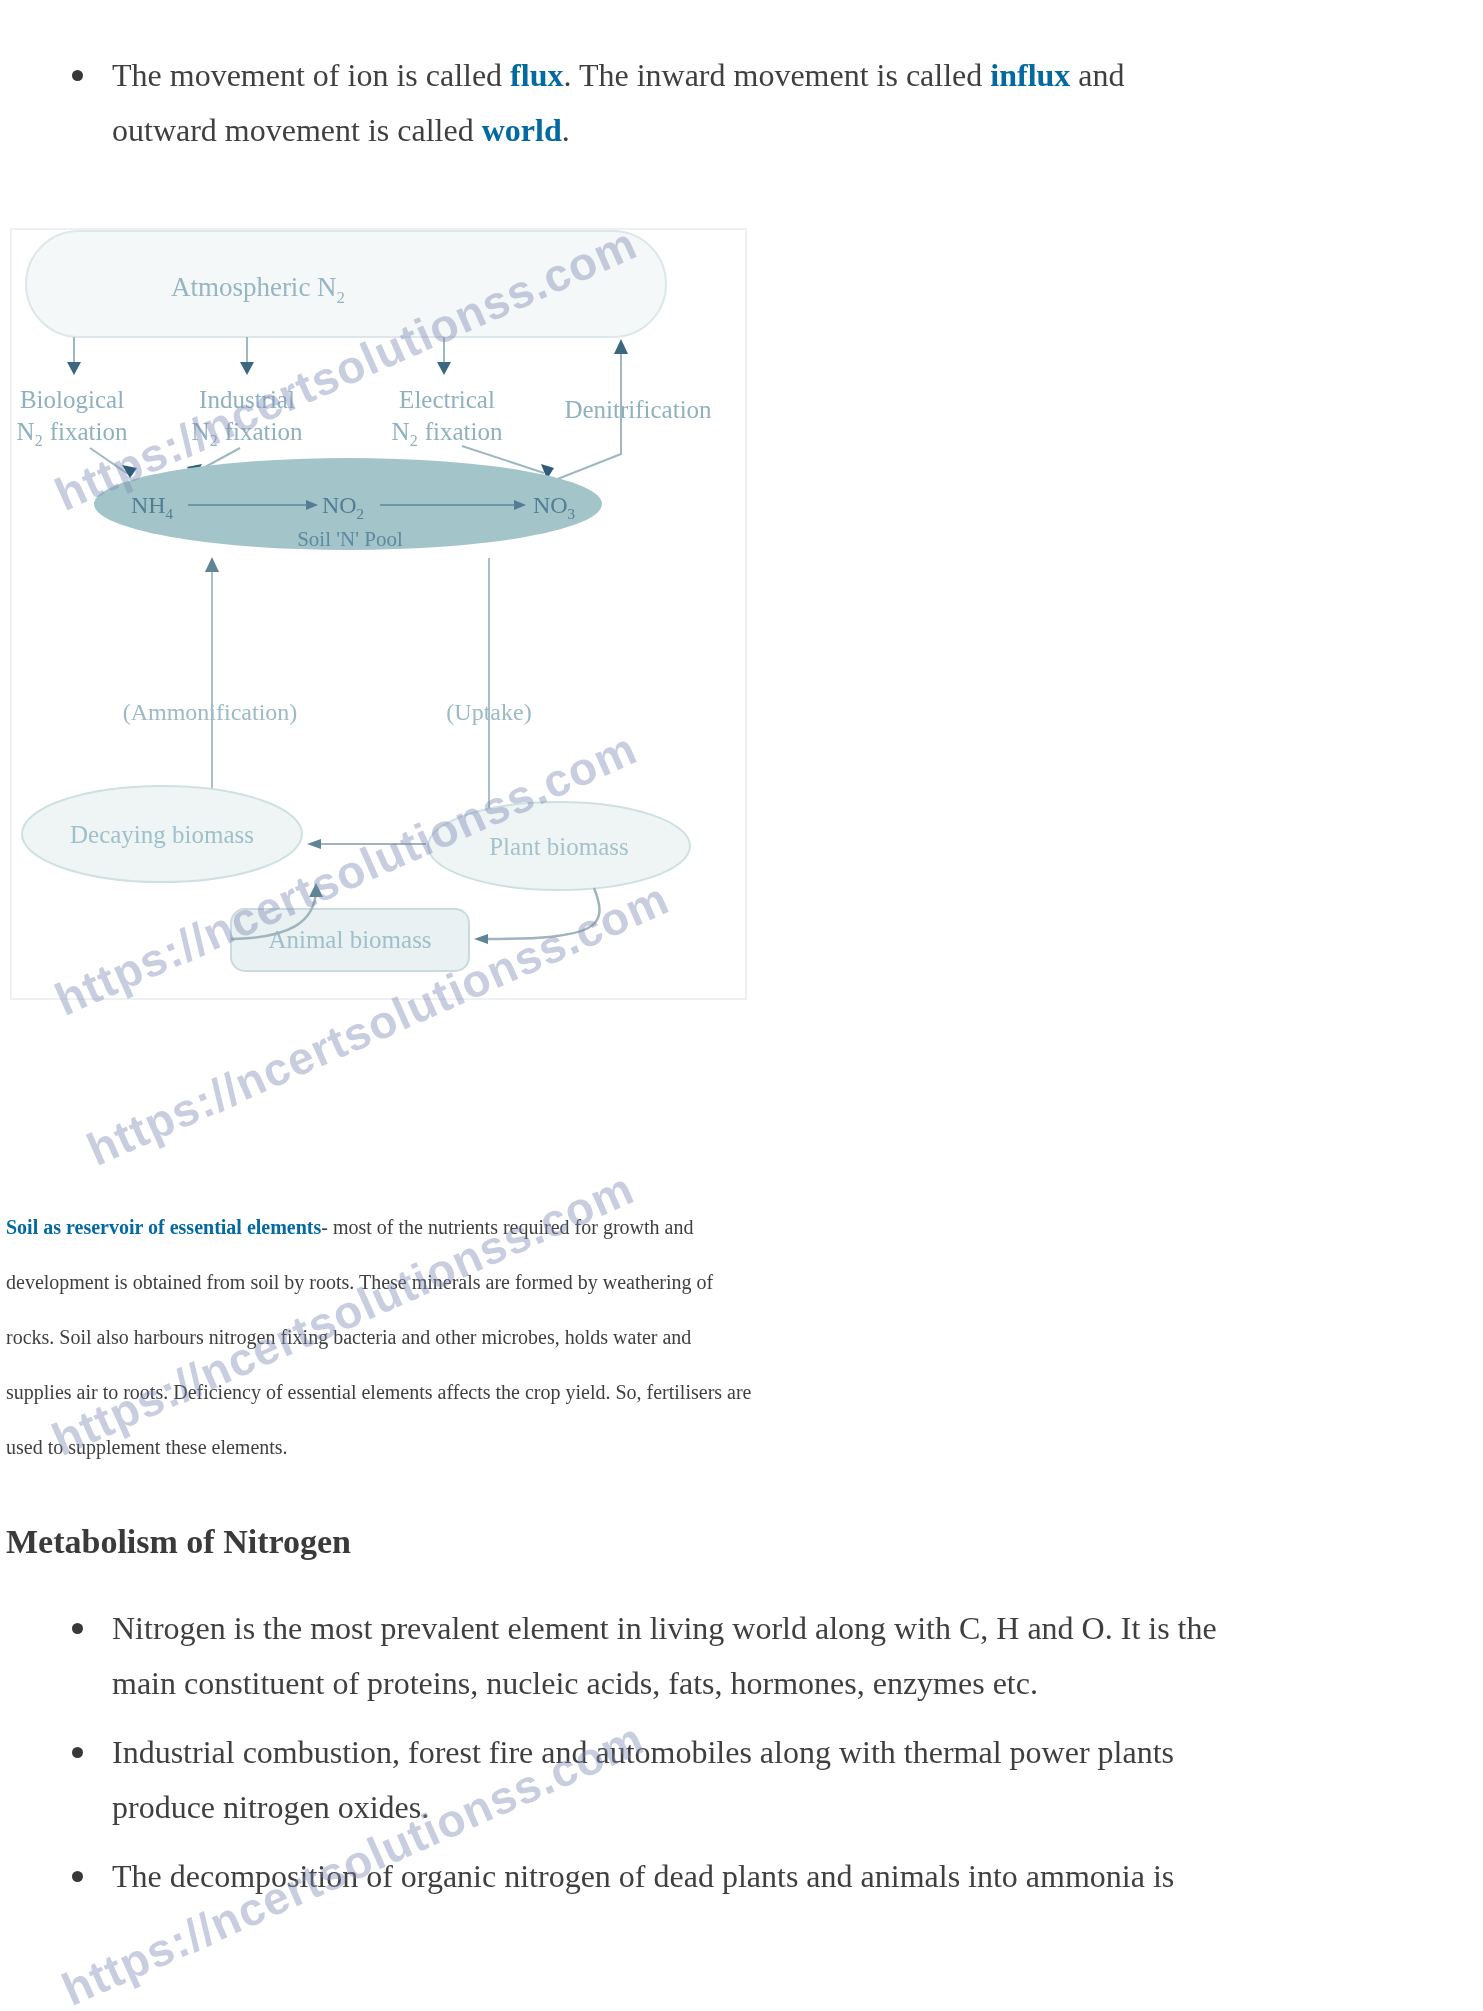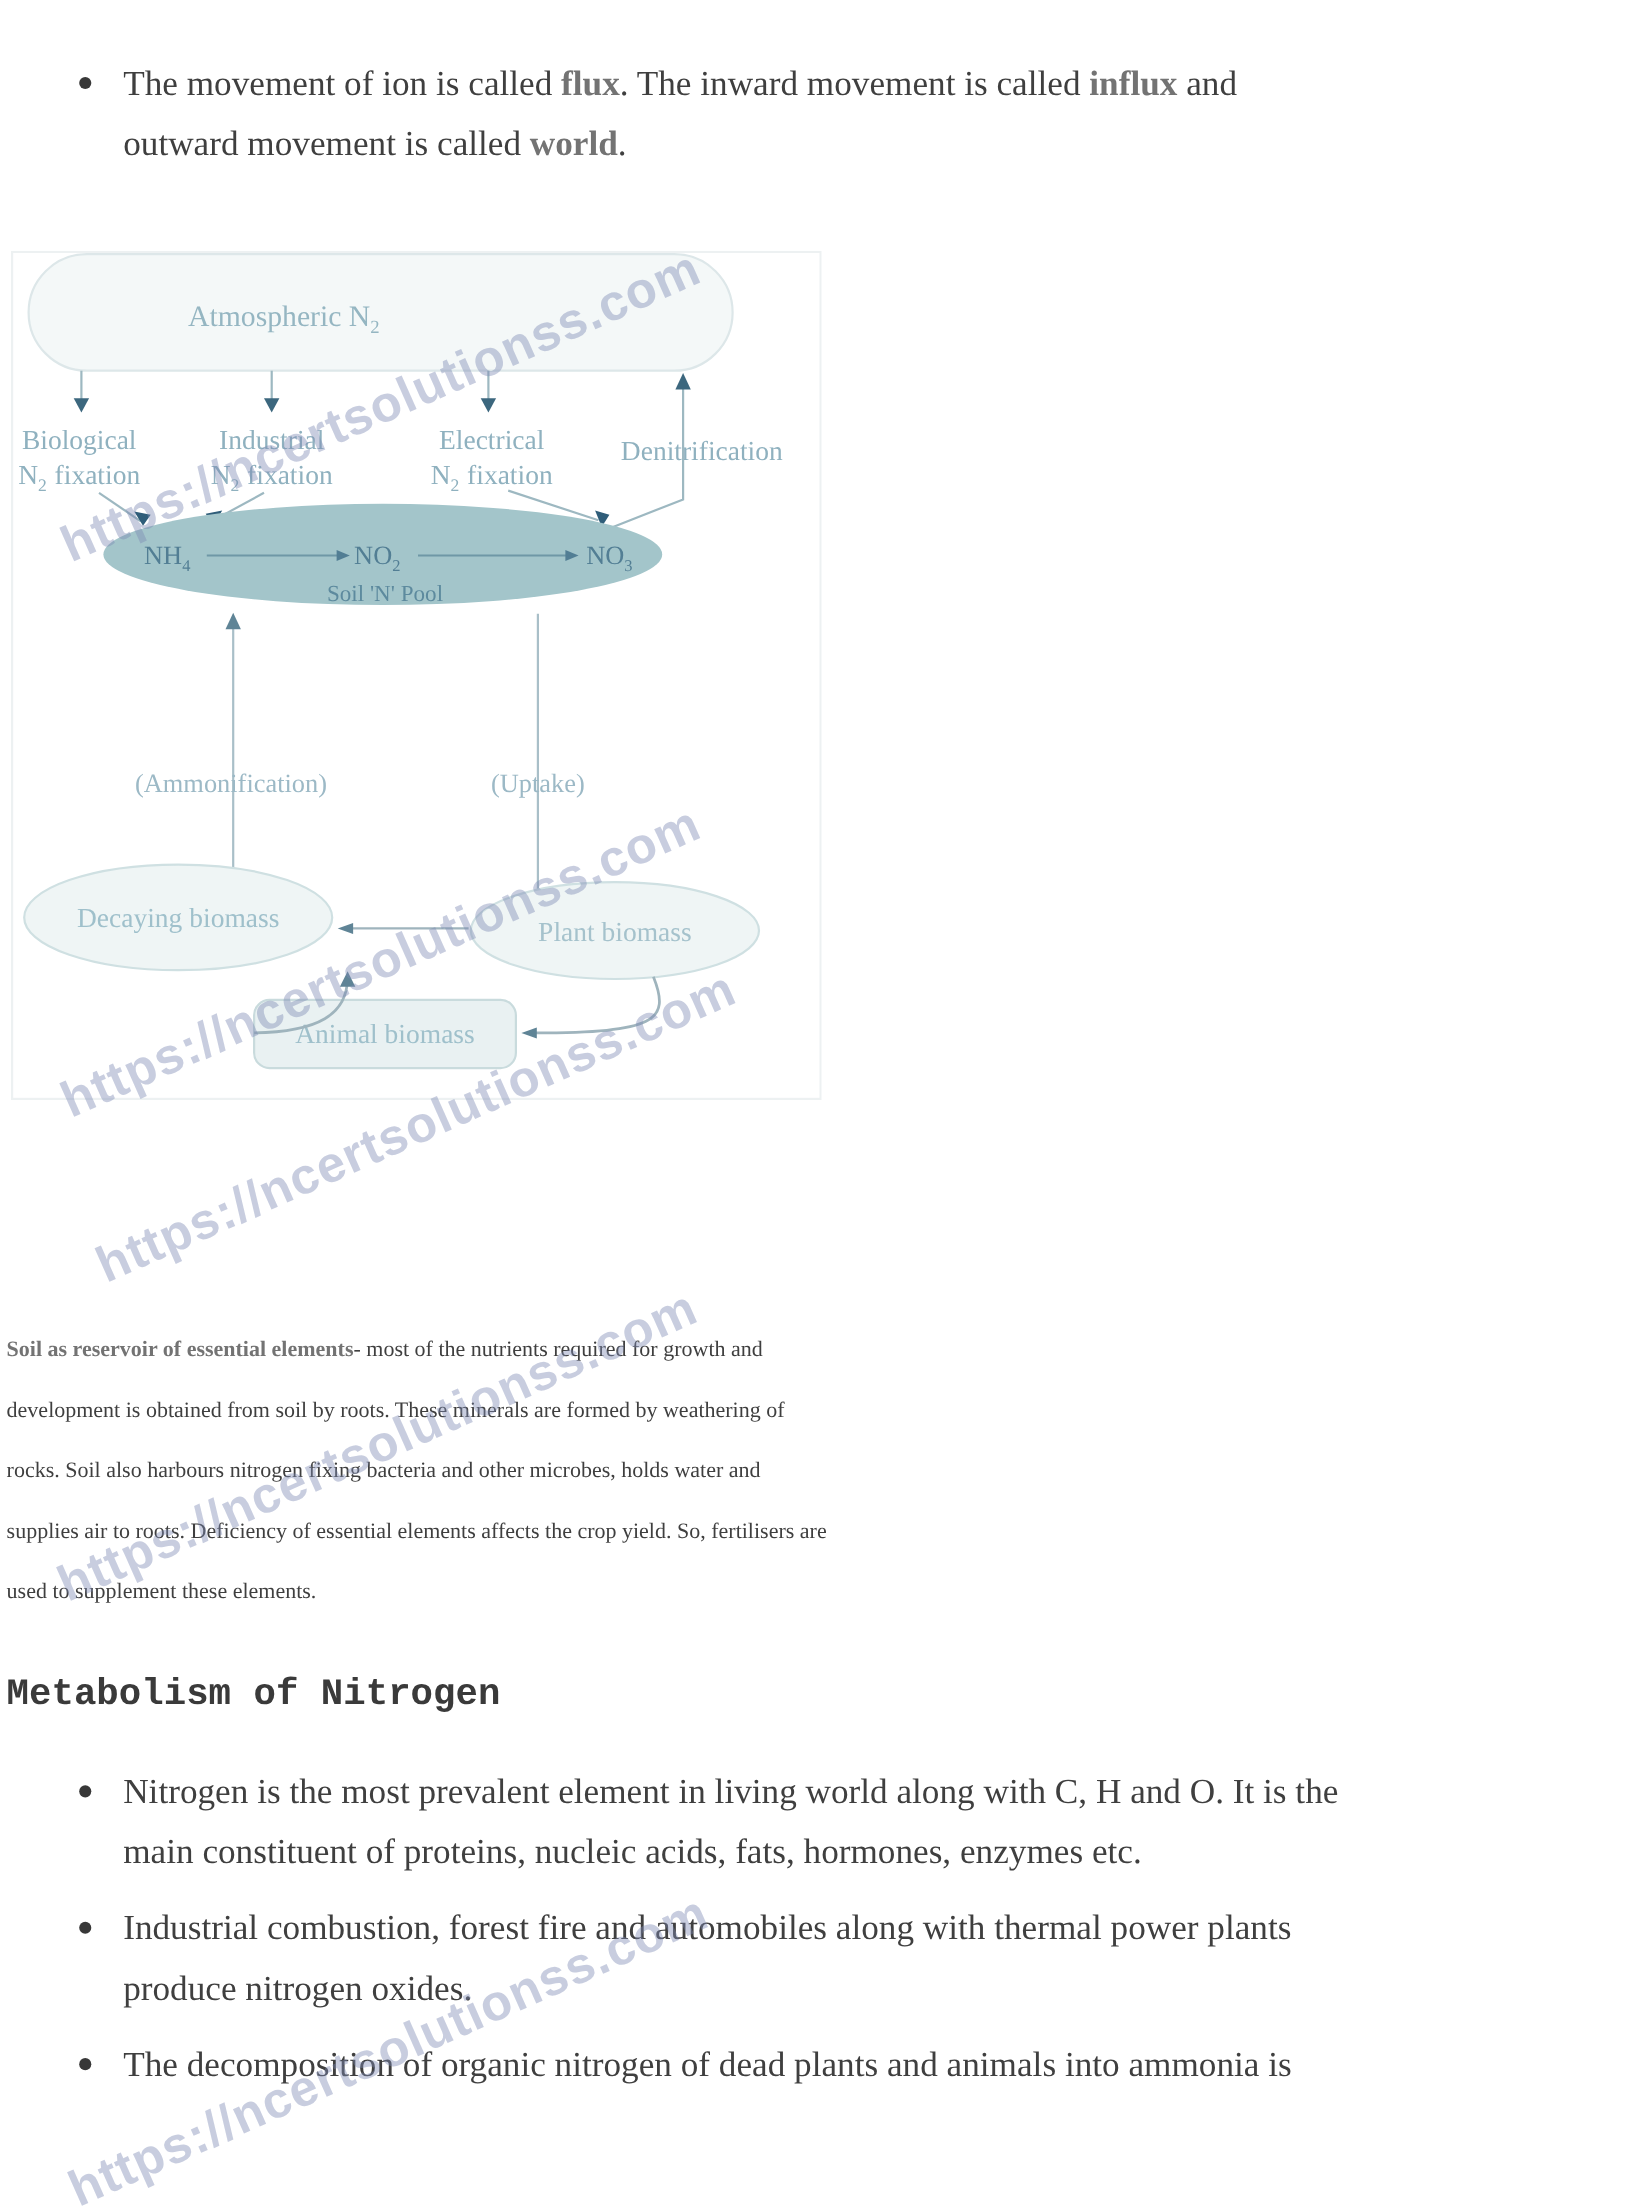--- a/index.html
+++ b/index.html
@@ -10,21 +10,21 @@
     overflow:hidden;
     font-family:"Liberation Serif","DejaVu Serif",serif;
     color:#3f3f3f;
   }
   .content{
     position:absolute;left:0;top:0;width:1483px;
     padding:0 30px 0 6px;box-sizing:border-box;
     z-index:1;
   }
   .rich{white-space:pre-line;}
-  b{color:#737373;}
+  b{color:#0369a1;}
   sub{font-size:0.62em;}
   
   ul.bl{list-style:none;margin:0;padding:0;}
   ul.bl li{
     position:relative;
     padding-left:106px;
     font-size:32px;line-height:55px;
     margin:0 0 14px 0;
   }
   ul.bl li::before{
@@ -39,21 +39,20 @@
     width:737px;height:948px;
   }
   .para{
     font-size:20px;line-height:55px;
     margin:24px 0 0 0;
   }
   ul.bl.translo{margin-top:32px;}
   h2.section{
     font-size:34px;line-height:55px;font-weight:bold;color:#3a3a3a;
     margin:39px 0 0 0;
-    font-family:Liberation Mono, monospace;
   }
   ul.bl.nitro{margin-top:32px;}
   
   .wm{
     position:absolute;
     z-index:5;
     font-family:"Liberation Sans","DejaVu Sans",sans-serif;
     font-weight:700;
     font-size:46px;
     letter-spacing:1px;

